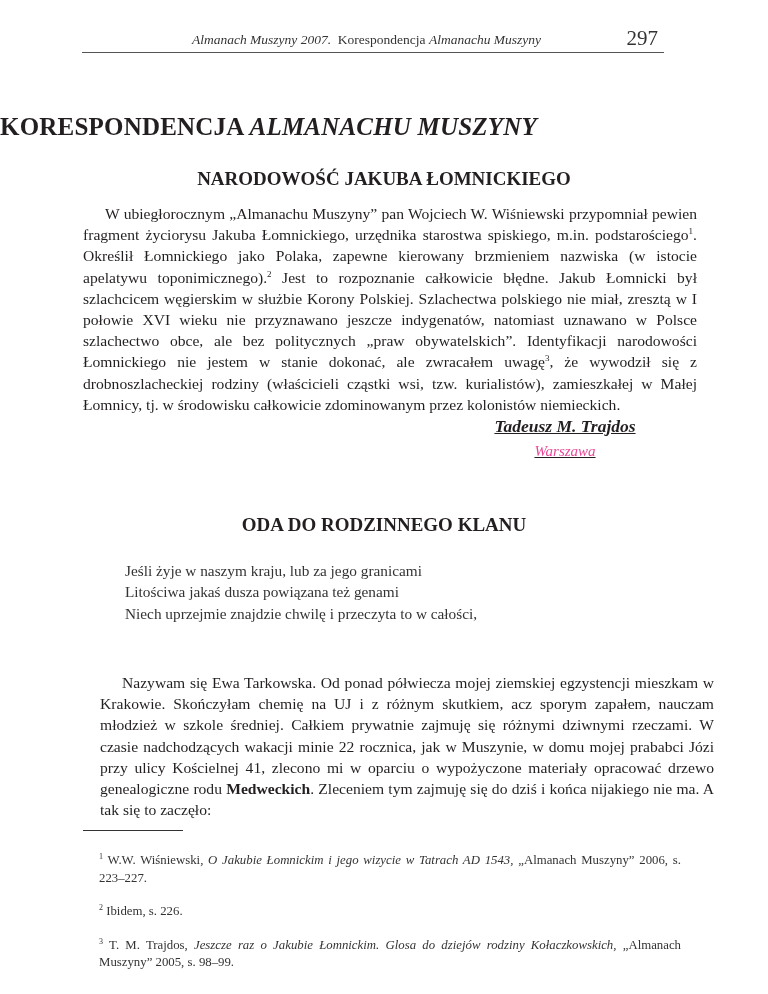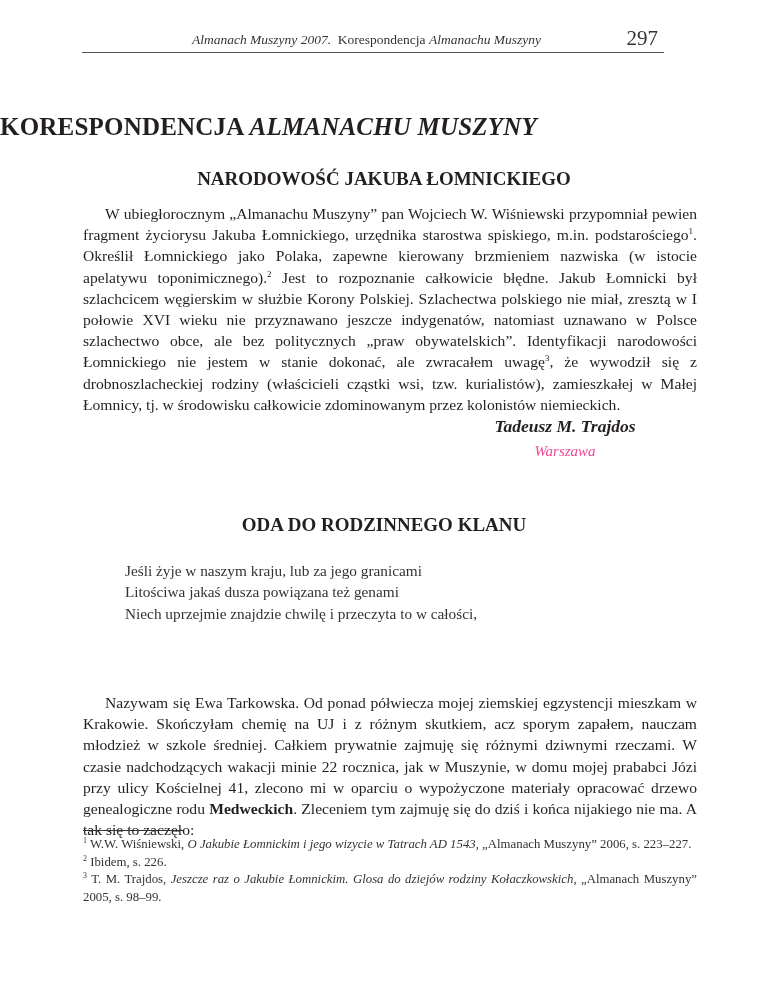--- a/index.html
+++ b/index.html
@@ -11,28 +11,28 @@
   .header-text i { font-style: italic; }
   .page-num { position: absolute; right: 6px; top: 2px; font-size: 21px; color: #333; }
   .title { position: absolute; top: 113px; left: 0; width: 768px; text-align: left;
            font-size: 25px; font-weight: bold; letter-spacing: 0.2px; }
   .title i { font-style: italic; }
   .h2 { position: absolute; left: 0; width: 768px; text-align: center; font-size: 19px; font-weight: bold; }
   .body-text { position: absolute; left: 83px; width: 614px; font-size: 15.6px; line-height: 21.2px;
                text-align: justify; }
   .body-text p { margin: 0; text-indent: 22px; }
   sup { font-size: 9px; vertical-align: super; line-height: 0; }
-  .author { position: absolute; left: 430px; width: 270px; text-align: center; }
+  .author { position: absolute; left: 430px; width: 270px; text-align: center; text-decoration: underline; }
   .author-name { font-size: 17.5px; font-weight: bold; font-style: italic; }
   .author-city { font-size: 15px; font-style: italic; margin-top: 6px; color: #ec4899; }
   .poem { position: absolute; left: 125px; top: 560px; font-size: 15.3px; line-height: 21.3px; color: #333; }
   .poem div { white-space: nowrap; }
   .fn-rule { position: absolute; left: 83px; top: 830px; width: 100px; border-top: 1px solid #333; }
   .footnotes { position: absolute; left: 83px; top: 836px; width: 614px; font-size: 12.8px; line-height: 17.5px; text-align: justify; color: #333; }
-  .footnotes p { margin: 0; }
+  .footnotes p { margin: 16px; }
   .footnotes sup { font-size: 8px; }
 </style>
 </head>
 <body>
 
 <div class="header">
   <div class="header-text">
     <i>Almanach Muszyny 2007.</i>&nbsp;&nbsp;<span>Korespondencja</span> <i>Almanachu Muszyny</i>
   </div>
   <div class="page-num">297</div>
@@ -54,21 +54,21 @@
 </div>
 
 <div class="h2" style="top:514px;">ODA DO RODZINNEGO KLANU</div>
 
 <div class="poem">
   <div>Jeśli żyje w naszym kraju, lub za jego granicami</div>
   <div>Litościwa jakaś dusza powiązana też genami</div>
   <div>Niech uprzejmie znajdzie chwilę i przeczyta to w całości,</div>
 </div>
 
-<div class="body-text" style="top:692px;">
+<div class="body-text" style="top:672px;margin-left:17px;">
   <p><span>Nazywam się Ewa Tarkowska. Od ponad półwiecza mojej ziemskiej egzystencji mieszkam w Krakowie. Skończyłam chemię na UJ i z różnym skutkiem, acz sporym zapałem, nauczam młodzież w szkole średniej. Całkiem prywatnie zajmuję się różnymi dziwnymi rzeczami. W czasie nadchodzących wakacji minie 22 rocznica, jak w Muszynie, w domu mojej prababci Józi przy ulicy Kościelnej 41, zlecono mi w oparciu o wypożyczone materiały opracować drzewo genealogiczne rodu </span><b>Medweckich</b><span>. Zleceniem tym zajmuję się do dziś i końca nijakiego nie ma. A tak się to zaczęło:</span></p>
 </div>
 
 <div class="fn-rule"></div>
 
 <div class="footnotes">
   <p><sup>1</sup><span> W.W. Wiśniewski, </span><i>O Jakubie Łomnickim i jego wizycie w Tatrach AD 1543</i><span>, „Almanach Muszyny” 2006, s. 223–227.</span></p>
   <p><sup>2</sup><span> Ibidem, s. 226.</span></p>
   <p><sup>3</sup><span> T. M. Trajdos, </span><i>Jeszcze raz o Jakubie Łomnickim. Glosa do dziejów rodziny Kołaczkowskich</i><span>, „Almanach Muszyny” 2005, s. 98–99.</span></p>
 </div>

